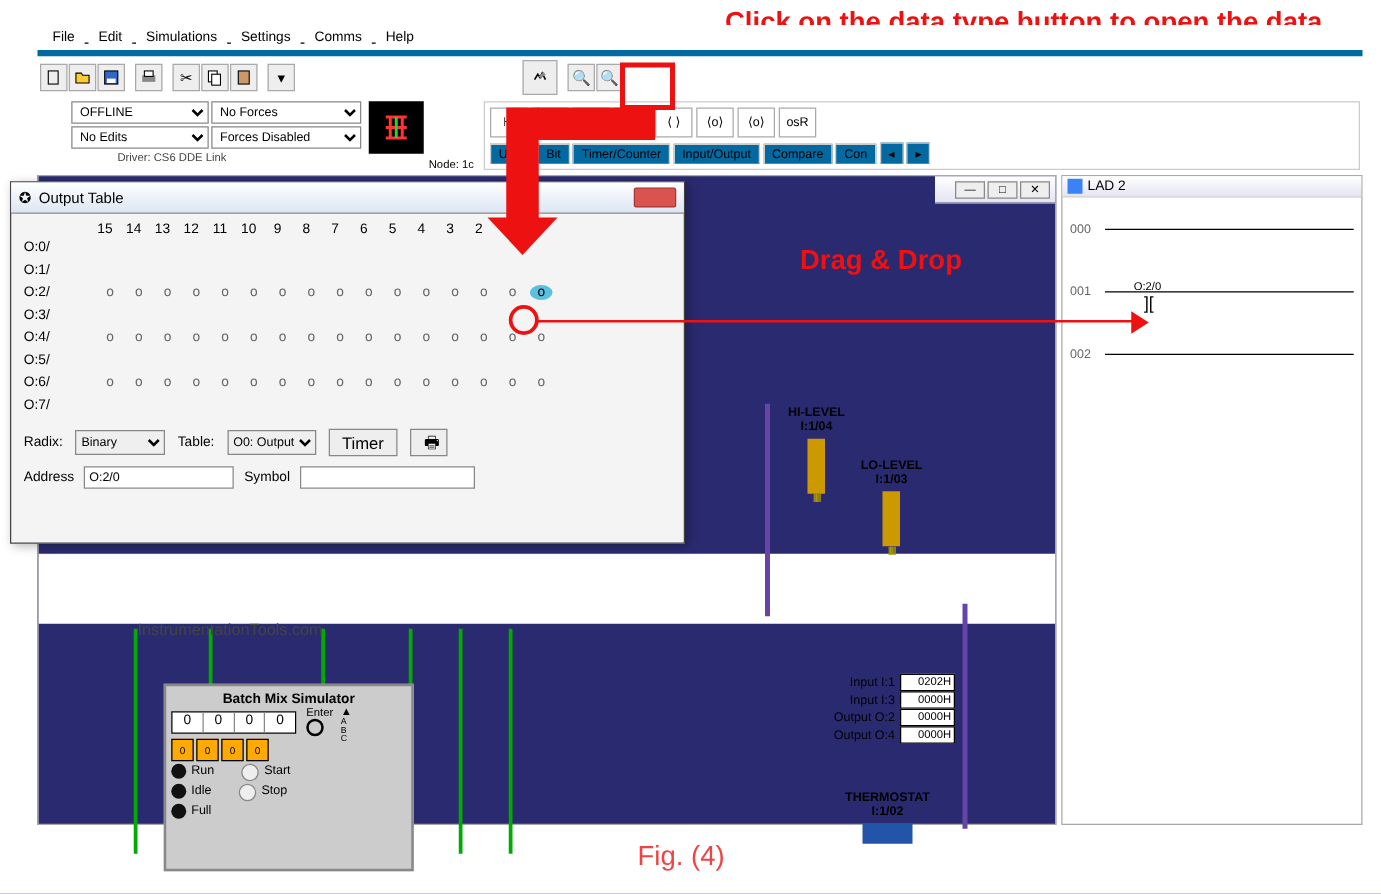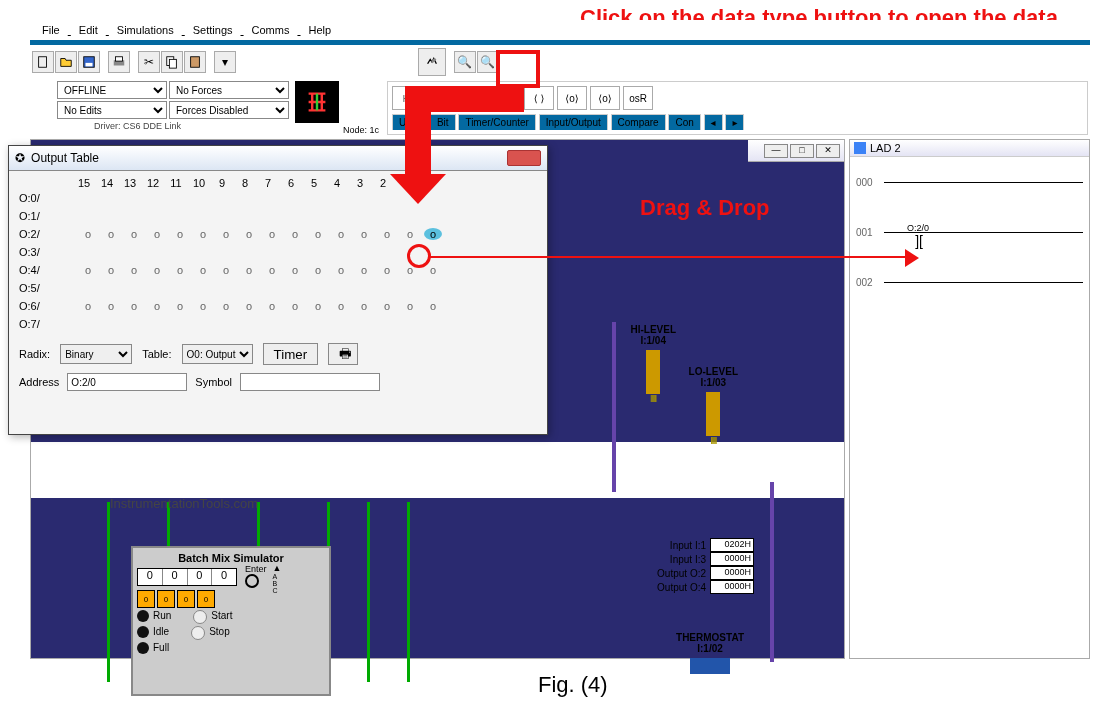--- a/index.html
+++ b/index.html
@@ -8,21 +8,21 @@
   
   .ann-title { position: absolute; top: 4px; left: 580px; width: 520px; color: #e11; font-size: 22px; font-weight: bold; line-height: 1.3; }
   .ann-arrow1-box { position: absolute; top: 50px; left: 496px; width: 44px; height: 38px; border: 4px solid #e11; z-index: 50; }
   .ann-arrow1-stem { position: absolute; top: 86px; left: 430px; width: 94px; height: 26px; background: #e11; z-index: 49; }
   .ann-arrow1-down { position: absolute; top: 86px; left: 405px; width: 26px; height: 90px; background: #e11; z-index: 49; }
   .ann-arrow1-head { position: absolute; top: 174px; left: 390px; width: 0; height: 0; border-left: 28px solid transparent; border-right: 28px solid transparent; border-top: 30px solid #e11; z-index: 49; }
   .ann-drag { position: absolute; top: 195px; left: 640px; color: #e11; font-size: 22px; font-weight: bold; z-index: 60; }
   .ann-circle { position: absolute; top: 244px; left: 407px; width: 24px; height: 24px; border: 3px solid #e11; border-radius: 50%; z-index: 60; }
   .ann-h-arrow { position: absolute; top: 256px; left: 430px; height: 2px; width: 480px; background: #e11; z-index: 55; }
   .ann-h-arrow-head { position: absolute; top: 249px; left: 905px; width: 0; height: 0; border-top: 9px solid transparent; border-bottom: 9px solid transparent; border-left: 14px solid #e11; z-index: 55; }
-  .ann-fig { position: absolute; top: 672px; left: 538px; font-size: 22px; color: #000000; }
+  .ann-fig { position: absolute; top: 672px; left: 510px; font-size: 22px; color: #ef4444; }
   .ann-watermark { position: absolute; top: 496px; left: 110px; font-size: 13px; color: #444; z-index: 70; }
   
   
   .app-frame { position: absolute; top: 20px; left: 30px; width: 1060px; height: 640px; background: #fff; }
   
   .menubar { padding: 2px 4px; border-bottom: 5px solid #0369a1; text-decoration: underline; }
   .menubar span { display: inline-block; padding: 2px 8px; }
   
   .toolbar1 { padding: 3px 2px; display: flex; align-items: center; gap: 1px; }
   .tbtn { display: inline-flex; align-items: center; justify-content: center; width: 22px; height: 22px; border: 1px solid #aaa; background: #eee; font-size: 12px; cursor: pointer; }
@@ -91,21 +91,21 @@
   .batch-enter-ring { width: 14px; height: 14px; border: 2px solid #000; border-radius: 50%; }
   .batch-abc { margin-left: 6px; font-size: 7px; line-height: 1; }
   .batch-status-row { display: flex; align-items: flex-start; gap: 4px; font-size: 10px; margin-top: 2px; }
   .batch-lamp { width: 12px; height: 12px; background: #111; border-radius: 50%; }
   .batch-switch { width: 14px; height: 14px; background: #eee; border: 1px solid #888; border-radius: 50%; margin-left: 18px; }
   
   .sensor-block { position: absolute; font-size: 10px; text-align: center; font-weight: bold; z-index: 10; }
   .sensor-bar { width: 14px; height: 44px; background: #c90; margin: 4px auto 0; }
   .sensor-pins { font-size: 7px; color: #a90; letter-spacing: -1px; }
   
-  .io-block { position: absolute; top: 376px; right: 90px; font-size: 10px; z-index: 10; }
+  .io-block { position: absolute; top: 376px; right: 80px; font-size: 10px; z-index: 10; }
   .io-row { display: flex; align-items: center; gap: 4px; justify-content: flex-end; }
   .io-val { width: 44px; height: 14px; border: 1px solid #000; background: #fff; font-size: 9px; text-align: right; padding-right: 2px; }
   
   .thermo-block { position: absolute; top: 470px; right: 100px; font-size: 10px; font-weight: bold; text-align: center; z-index: 10; }
   .thermo-val { width: 40px; height: 16px; background: #25a; color: #fff; margin: 4px auto 0; font-size: 9px;}
   .purple-bar { position: absolute; width: 4px; background: #64a; z-index: 8; }
 </style>
 </head>
 <body>
 

